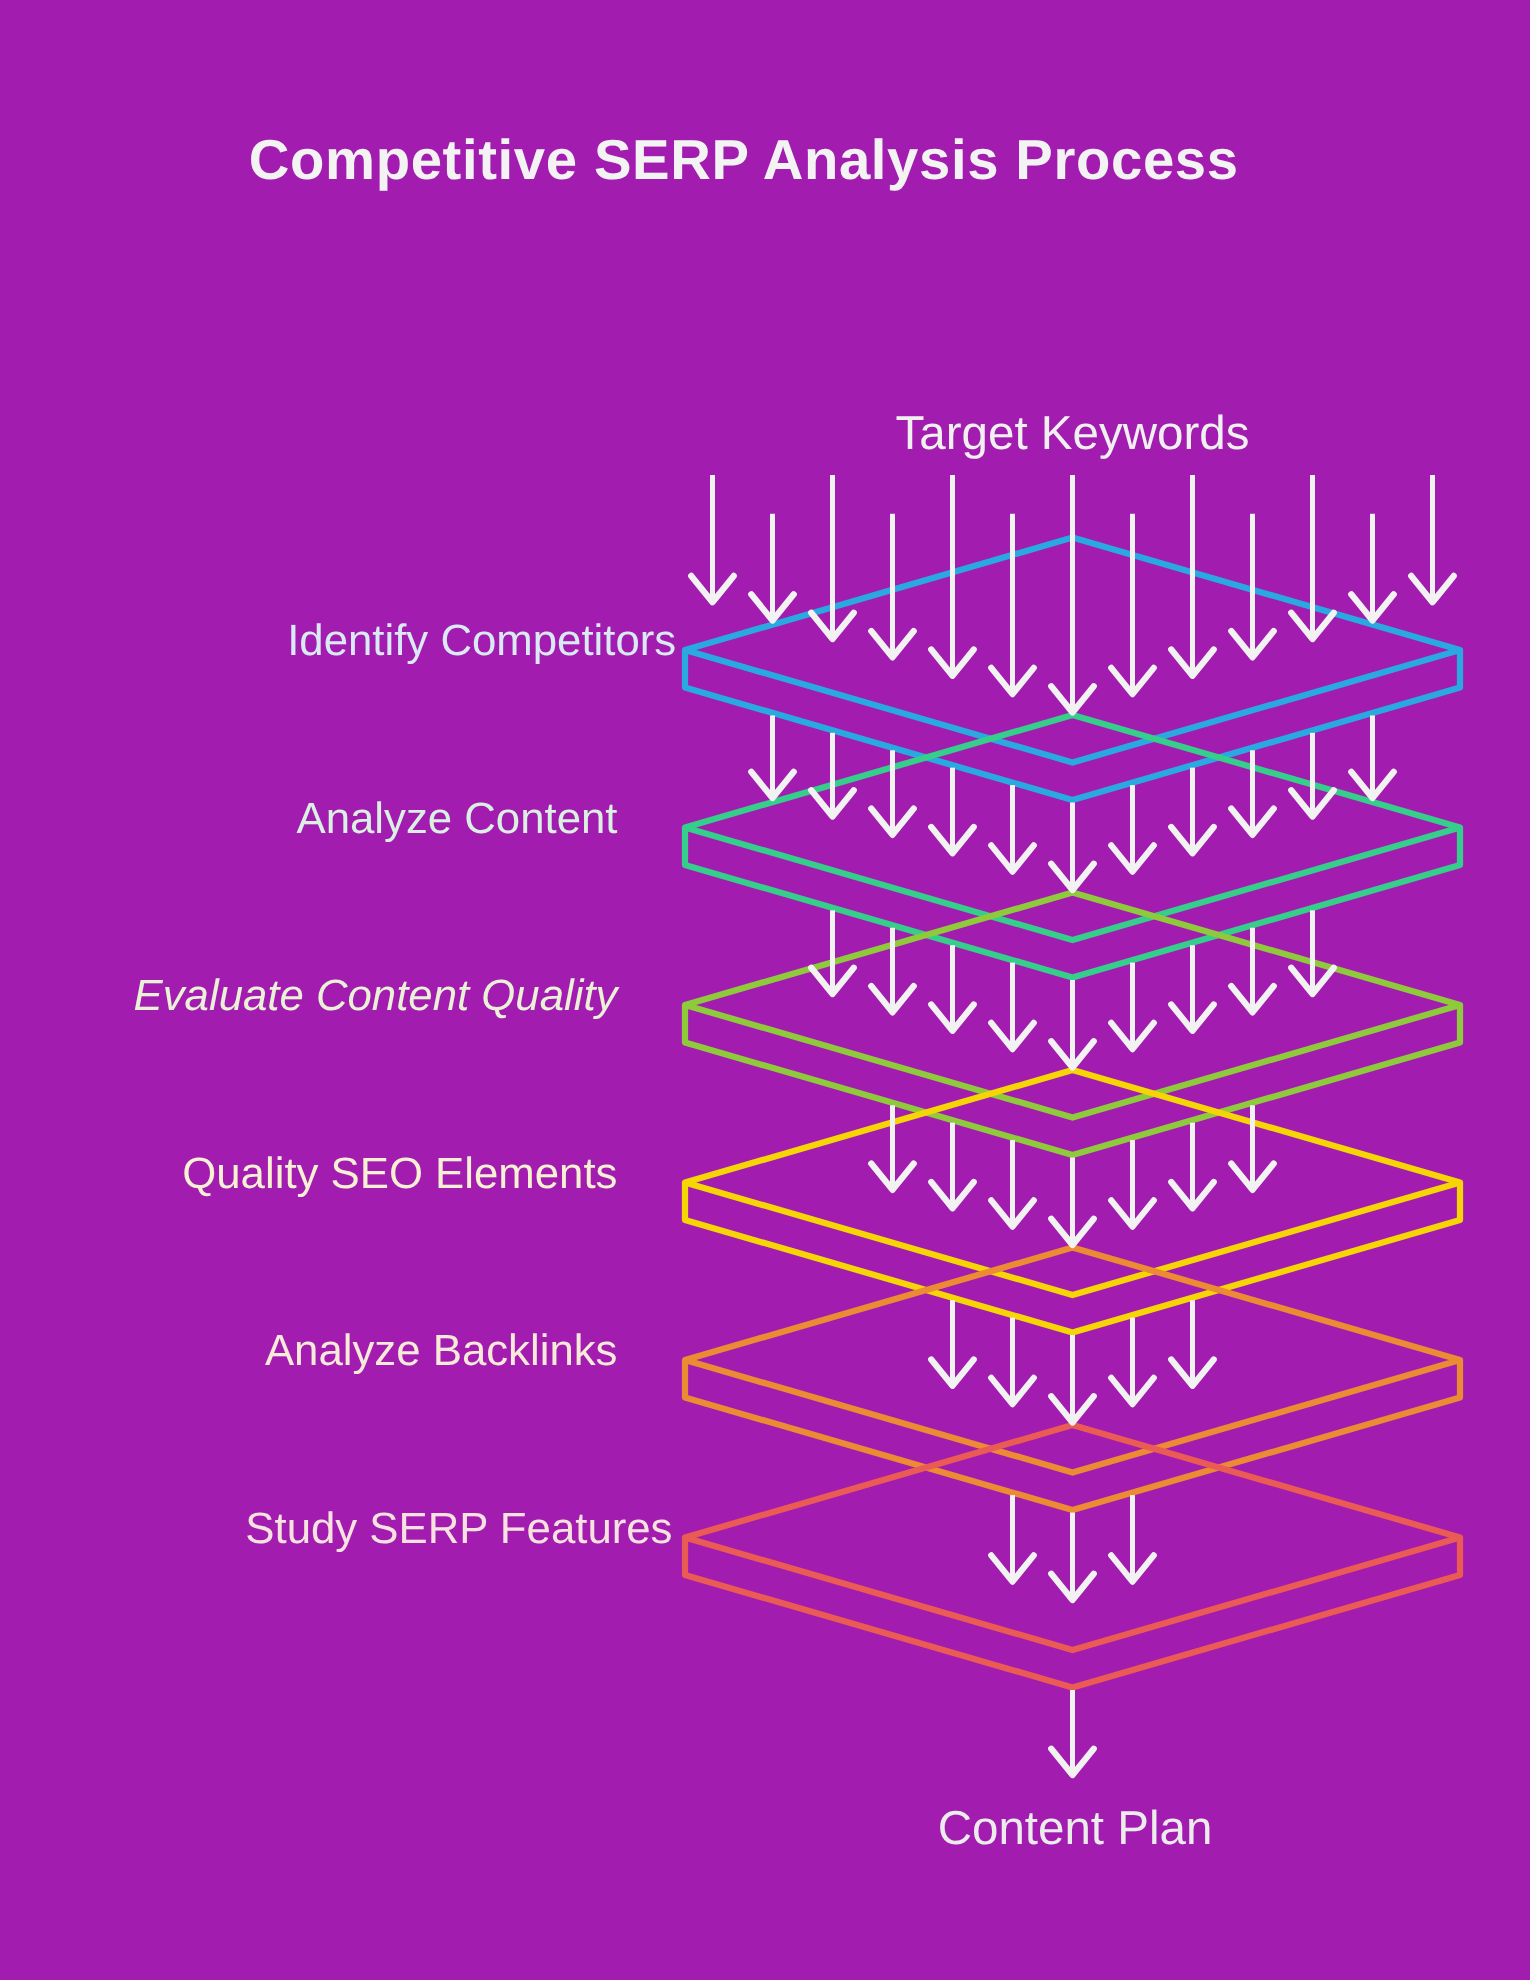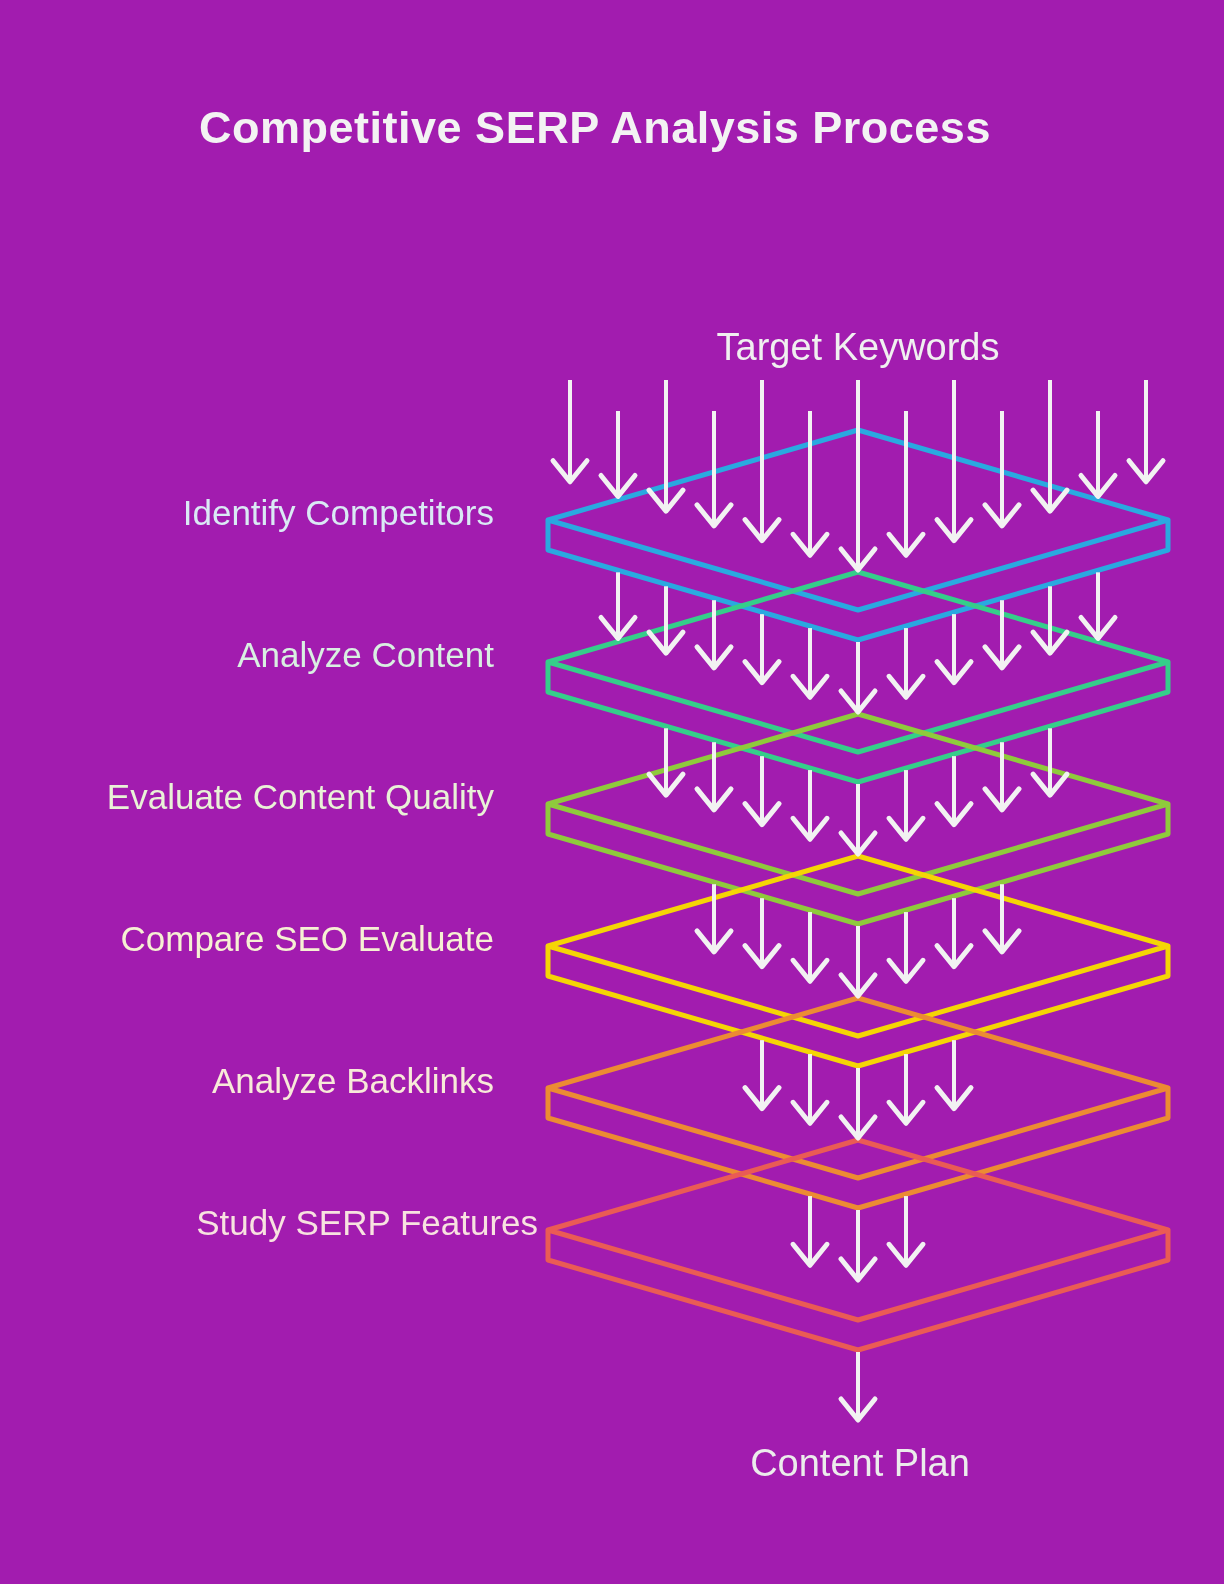--- a/index.html
+++ b/index.html
@@ -56,24 +56,24 @@
 </style>
 </head>
 <body>
 
 <div class="canvas">
 
   <div class="title">Competitive SERP Analysis Process</div>
 
   <div class="io-label input-label">Target Keywords</div>
 
-  <div class="side-label" style="top: 495px; color: rgb(218, 234, 245);">Identify Competitors</div>
+  <div class="side-label" style="top: 495px; color: rgb(218, 234, 245); margin-left: 47px;">Identify Competitors</div>
   <div class="side-label" style="top: 637px; color: rgb(217, 240, 226);">Analyze Content</div>
-  <div class="side-label" style="top: 779px; color: rgb(233, 242, 215);">Evaluate Content Quality</div>
-  <div class="side-label" style="top: 921px; color: rgb(246, 241, 211);">Compare SEO Evaluate</div>
+  <div class="side-label" style="top: 779px; color: rgb(233, 242, 215); font-style: italic;">Evaluate Content Quality</div>
+  <div class="side-label" style="top: 921px; color: rgb(246, 241, 211);">Quality SEO Elements</div>
   <div class="side-label" style="top: 1063px; color: rgb(248, 234, 217);">Analyze Backlinks</div>
   <div class="side-label" style="top: 1205px; color: rgb(248, 226, 224); padding-left: 44px;">Study SERP Features</div>
 
   <div class="io-label output-label">Content Plan</div>
 
   <svg class="diagram-svg" width="1224" height="1584" viewBox="0 0 1224 1584">
       <g>
         <path d="M 858 430 L 1168 520 L 858 610 L 548 520 Z M 548 520 L 548 550 L 858 640 L 1168 550 L 1168 520" fill="none" stroke="#2aa9e0" stroke-width="5" stroke-linejoin="round"></path>
       </g>
       <g>

